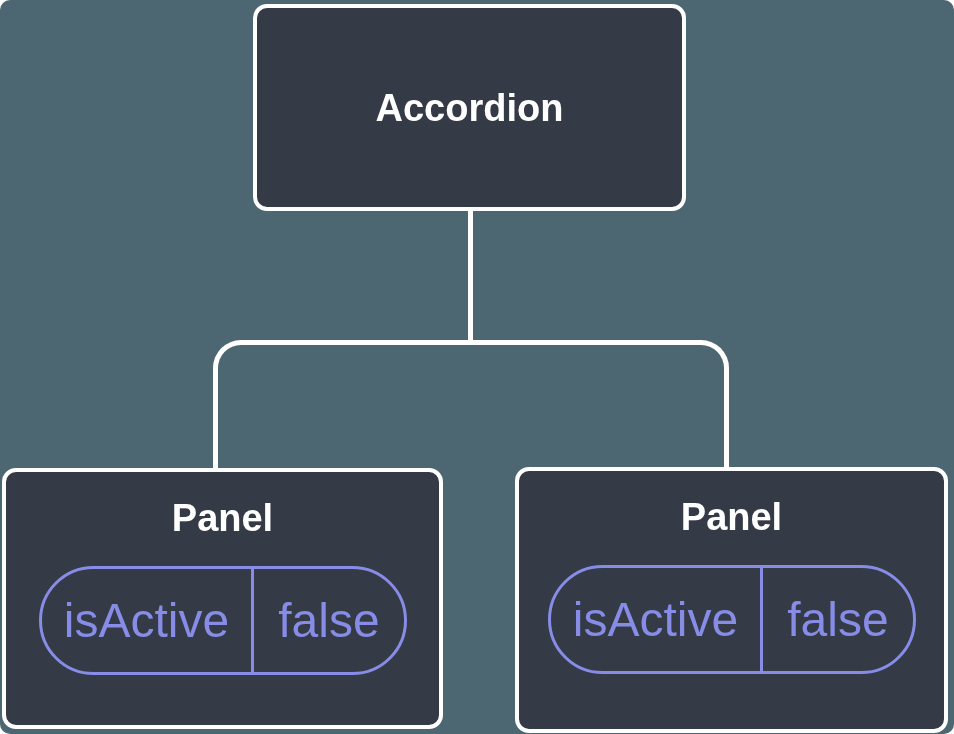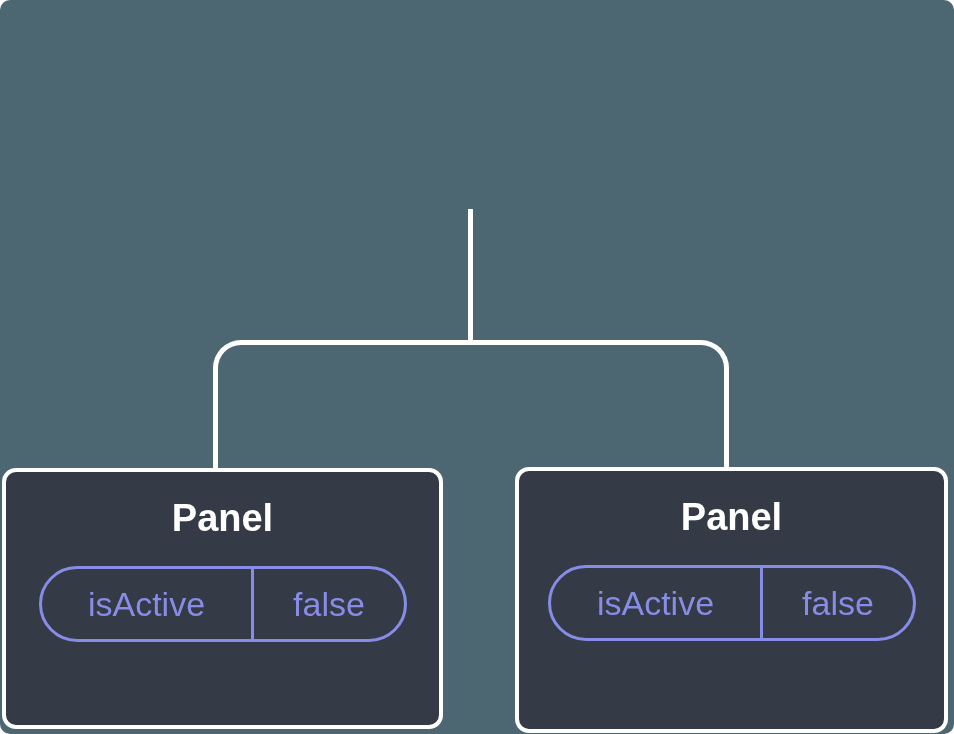--- a/index.html
+++ b/index.html
@@ -75,27 +75,27 @@
     width: 433px;
     height: 266px;
   }
   .panel-label {
     margin-top: 24px;
   }
   .pill {
     box-sizing: border-box;
     margin: 26px auto 16px auto;
     width: 368px;
-    height: 76px;
+    height: 109px;
     border: 3px solid #878CE7;
     border-radius: 60px;
     display: flex;
     align-items: stretch;
     color: #878CE7;
-    font-size: 34px;
+    font-size: 48px;
     font-weight: 400;
   }
   .pill-cell {
     display: flex;
     align-items: center;
     justify-content: center;
     white-space: nowrap;
   }
   .pill-key {
     flex: 0 0 58%;
@@ -103,20 +103,23 @@
   }
   .pill-value {
     flex: 1 1 auto;
   }
 </style>
 </head>
 <body>
 
 <div class="canvas">
 
+  <div class="node root">
+    <span class="node-label">Accordion</span>
+  </div>
 
   <div class="stem"></div>
   <div class="bracket"></div>
 
   <div class="node panel-left">
     <div class="node-label panel-label">Panel</div>
     <div class="pill">
       <div class="pill-cell pill-key">isActive</div>
       <div class="pill-cell pill-value">false</div>
     </div>

